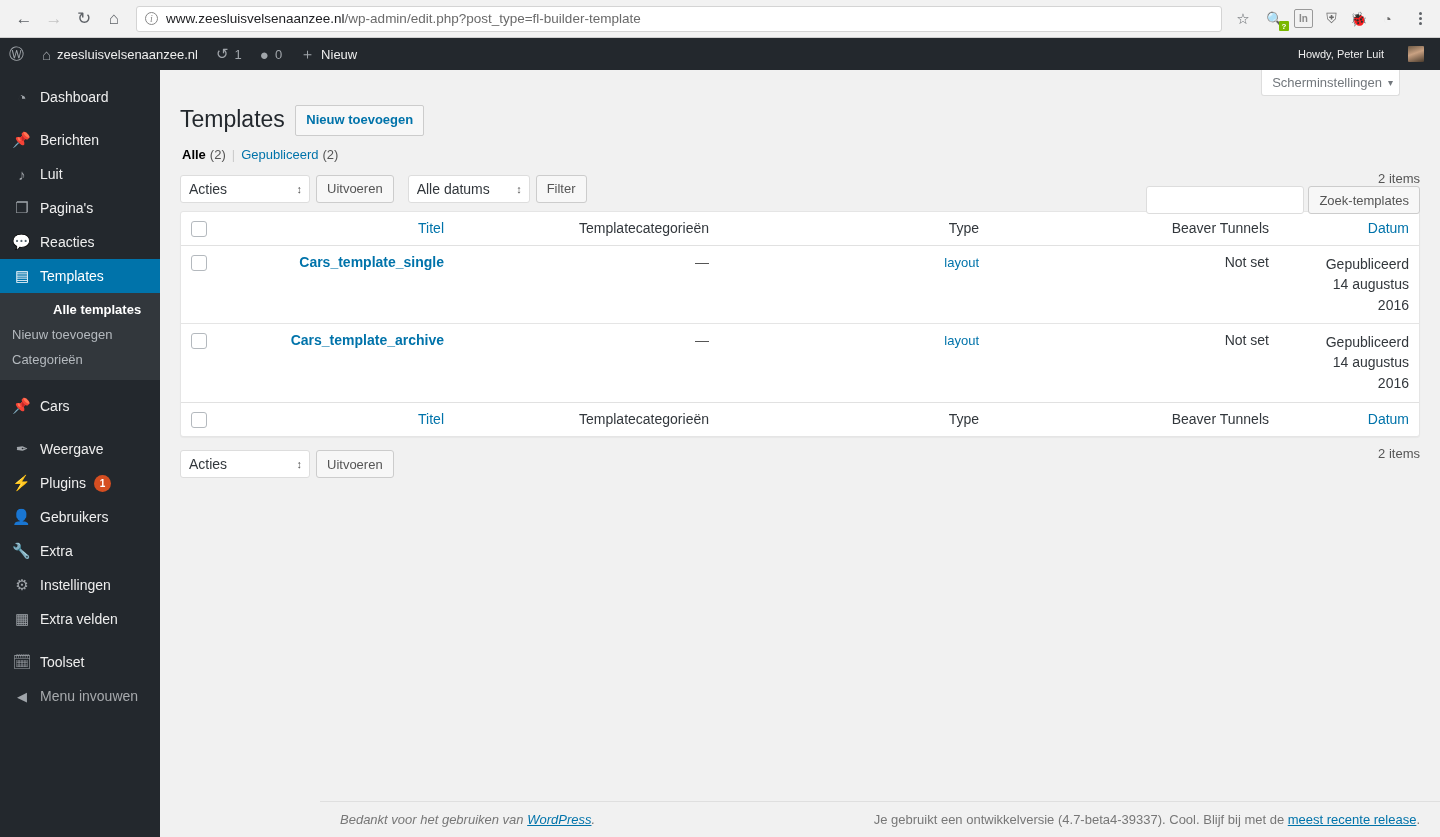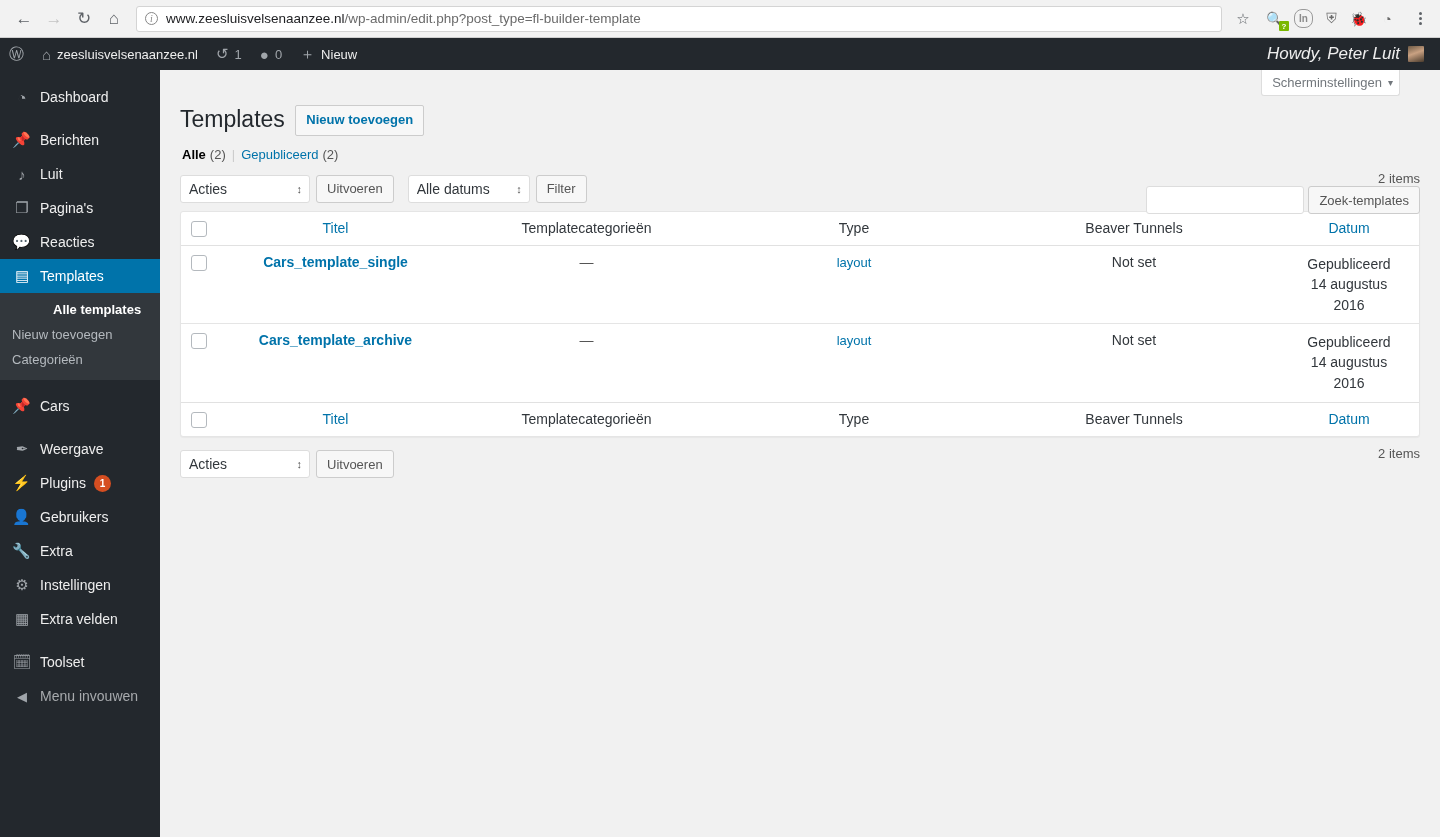--- a/index.html
+++ b/index.html
@@ -36,41 +36,41 @@
     font-family: "Liberation Serif", serif; line-height: 1;
   }
   #url-text { white-space: nowrap; }
   #url-text .host { color: #202124; }
   #url-text .path { color: #6a6a6a; }
   .star-btn { width: 26px; height: 26px; display: flex; align-items: center;
     justify-content: center; font-size: 15px; color: #5f6368; }
   .ext-icons { display: flex; align-items: center; gap: 9px; padding-left: 8px; }
   .ext-ico { width: 19px; height: 19px; display: flex; align-items: center;
     justify-content: center; font-size: 14px; color: #6b6b6b; position: relative; }
-  .ext-ico.boxed { border: 1.5px solid #9a9a9a; border-radius: 8px;
+  .ext-ico.boxed { border: 1.5px solid #9a9a9a; border-radius: 2px;
     font-size: 10px; font-weight: bold; color: #8a8a8a; }
   .badge-q { position: absolute; right: -4px; bottom: -3px; background: #7ab800;
     color: #fff; font-size: 8px; font-weight: bold; width: 10px; height: 10px;
     display: flex; align-items: center; justify-content: center; border-radius: 1px; }
   .kebab { width: 20px; display: flex; flex-direction: column; align-items: center;
     gap: 2px; margin-left: 4px; }
   .kebab i { width: 3px; height: 3px; background: #5f6368; border-radius: 50%; display: block; }
 
   
   #wpadminbar {
     height: 32px; background: #23282d; color: #eee;
     display: flex; align-items: center; font-size: 13px;
     position: relative; z-index: 30;
   }
   .ab-item { display: flex; align-items: center; gap: 6px; height: 32px;
     padding: 0 9px; color: #eee; white-space: nowrap; }
   .ab-item .ab-ico { color: #a0a5aa; font-size: 15px; display: flex; align-items: center; }
   .ab-count { color: #a0a5aa; }
   #wpadminbar .spacer { flex: 1 1 auto; }
-  #ab-howdy { display: flex; align-items: center; gap: 8px; padding-right: 16px; font-size: 17px; font-style: italic; }
+  #ab-howdy { display: flex; align-items: center; gap: 24px; padding-right: 16px; font-size: 11px; }
   .avatar { width: 16px; height: 16px; border-radius: 1px;
     background: linear-gradient(160deg,#6e5a45 0%, #c9a182 45%, #4a3b2c 100%);
     display: block; }
 
   
   #wpwrap { display: flex; height: 767px; }
 
   
   #adminmenu {
     width: 160px; background: #23282d; flex: 0 0 160px;
@@ -165,21 +165,21 @@
     font-family: "Liberation Sans", sans-serif;
   }
 
   
   table.wp-list-table {
     width: 100%; border-collapse: separate; border-spacing: 0;
     background: #fff; border: 1px solid #e5e5e5; border-radius: 3px;
     font-size: 14px; color: #32373c; box-shadow: 0 1px 1px rgba(0,0,0,.04);
   }
   table.wp-list-table th, table.wp-list-table td {
-    text-align: center; vertical-align: top; padding: 8px 10px;
+    text-align: right; vertical-align: top; padding: 8px 10px;
   }
   thead th, tfoot th { font-weight: 400; color: #32373c; padding-top: 10px; padding-bottom: 10px; }
   thead tr th { border-bottom: 1px solid #e1e1e1; }
   tfoot tr th { border-top: 1px solid #e1e1e1; }
   thead th a, tfoot th a { color: #0073aa; text-decoration: none; }
   td.check-column, th.check-column { width: 32px; padding-left: 14px; padding-right: 0; }
   .cb {
     width: 16px; height: 16px; border: 1px solid #b4b9be; background: #fff;
     border-radius: 3px; display: inline-block; vertical-align: middle;
   }
@@ -469,15 +469,19 @@
             <select class="wp-select" style="width:130px">
               <option>Acties</option>
             </select>
           </span>
           <button class="button">Uitvoeren</button>
         </div>
         <span class="displaying-num">2 items</span>
       </div>
     </div>
 
+    <div id="wpfooter">
+      <span id="footer-left"><span>Bedankt voor het gebruiken van </span><a class="ul">WordPress</a><span>.</span></span>
+      <span id="footer-right"><span>Je gebruikt een ontwikkelversie (4.7-beta4-39337). Cool. Blijf bij met de </span><a class="ul">meest recente release</a><span>.</span></span>
+    </div>
 
   </div>
 </div>
 
 </body></html>

